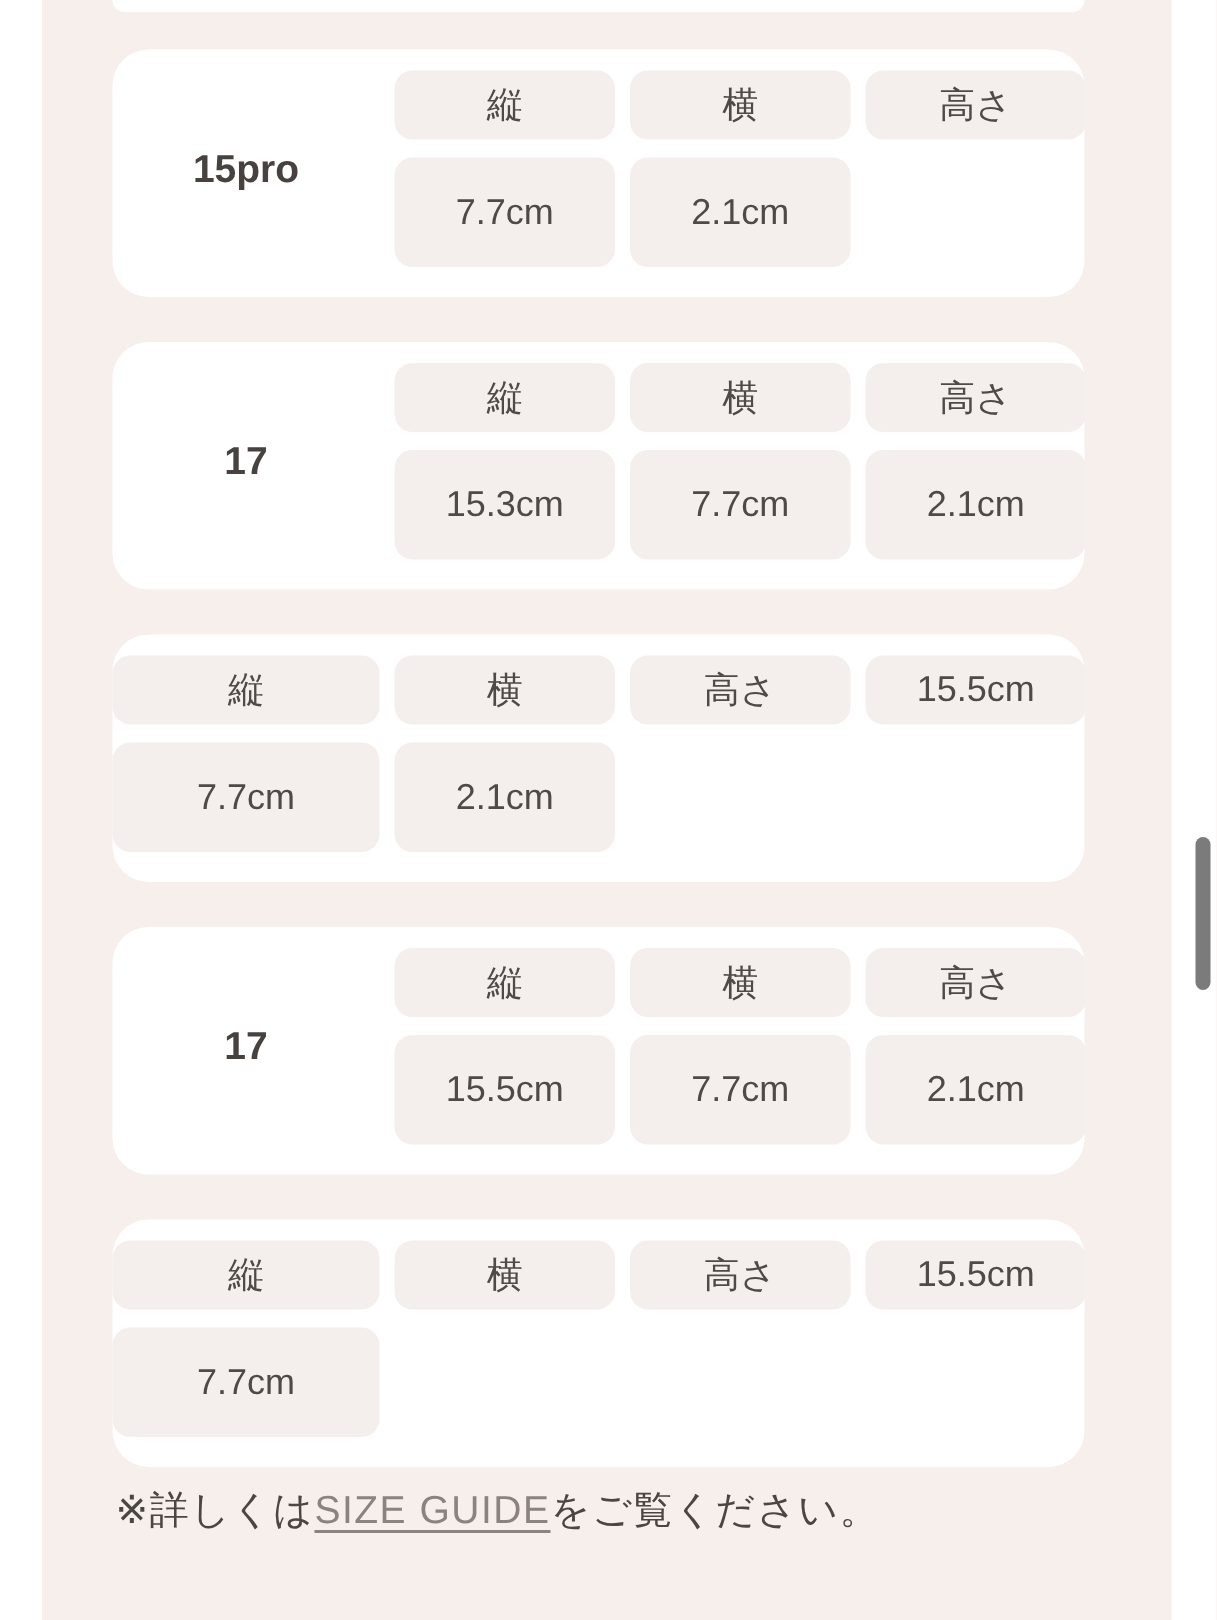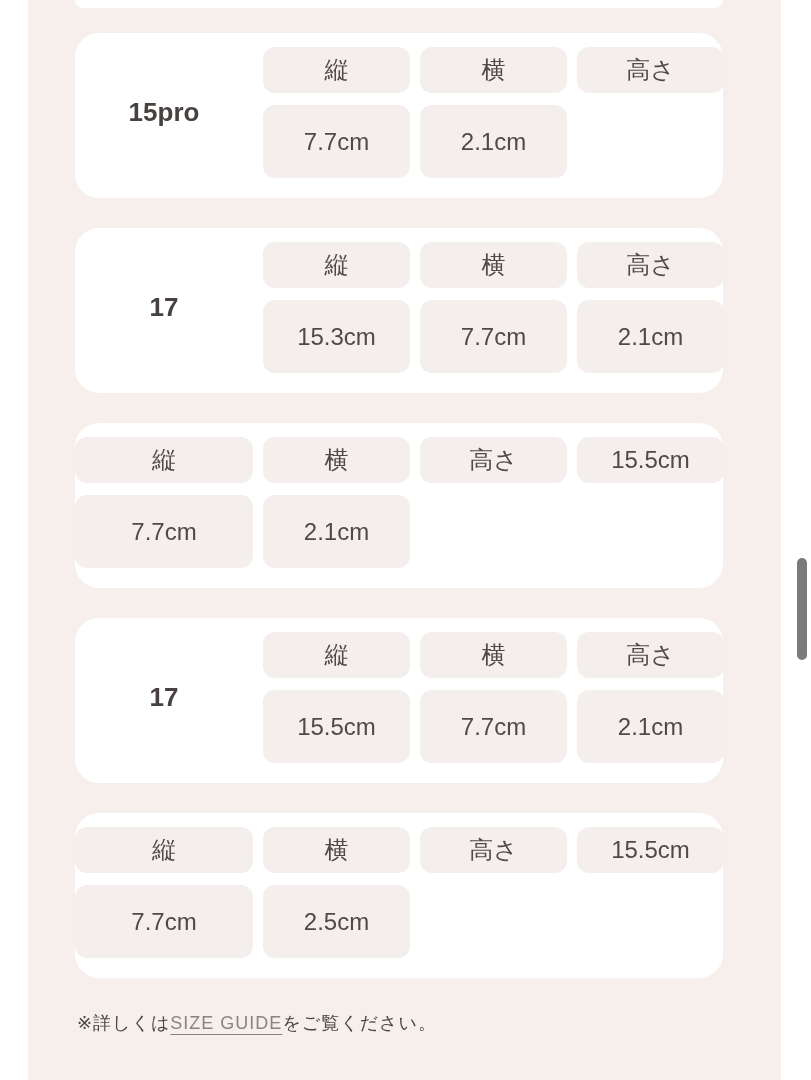--- a/index.html
+++ b/index.html
@@ -39,22 +39,22 @@
     display:flex; align-items:center; justify-content:center;
     font-weight:bold; font-size:26px; color:#47423f;
   }
   .hcell, .vcell {
     background:#f4efed;
     border-radius:12px;
     display:flex; align-items:center; justify-content:center;
     font-size:24px; color:#4f4a47;
   }
   .note {
-    margin:33px 0 0 49px;
-    font-size:18px; color:#4b4643;
+    margin:11px 0 0 49px;
+    font-size:26px; color:#4b4643;
     letter-spacing:1px;
   }
   .note a {
     color:#8b8380;
     text-decoration:underline;
     text-underline-offset:5px;
     cursor:pointer;
   }
   .scrollbar-thumb {
     position:absolute; right:4px; top:558px;
@@ -107,20 +107,19 @@
     <div class="vcell">7.7cm</div>
     <div class="vcell">2.1cm</div>
   </div>
 
   <div class="card">
     <div class="hcell">縦</div>
     <div class="hcell">横</div>
     <div class="hcell">高さ</div>
     <div class="vcell">15.5cm</div>
     <div class="vcell">7.7cm</div>
-    <div class="vcell">2.5cm</div>
   </div>
 
   <div class="note"><span>※詳しくは</span><a>SIZE GUIDE</a><span>をご覧ください。</span></div>
 
 </div>
 
 <div class="scrollbar-thumb"></div>
 
 </body></html>

